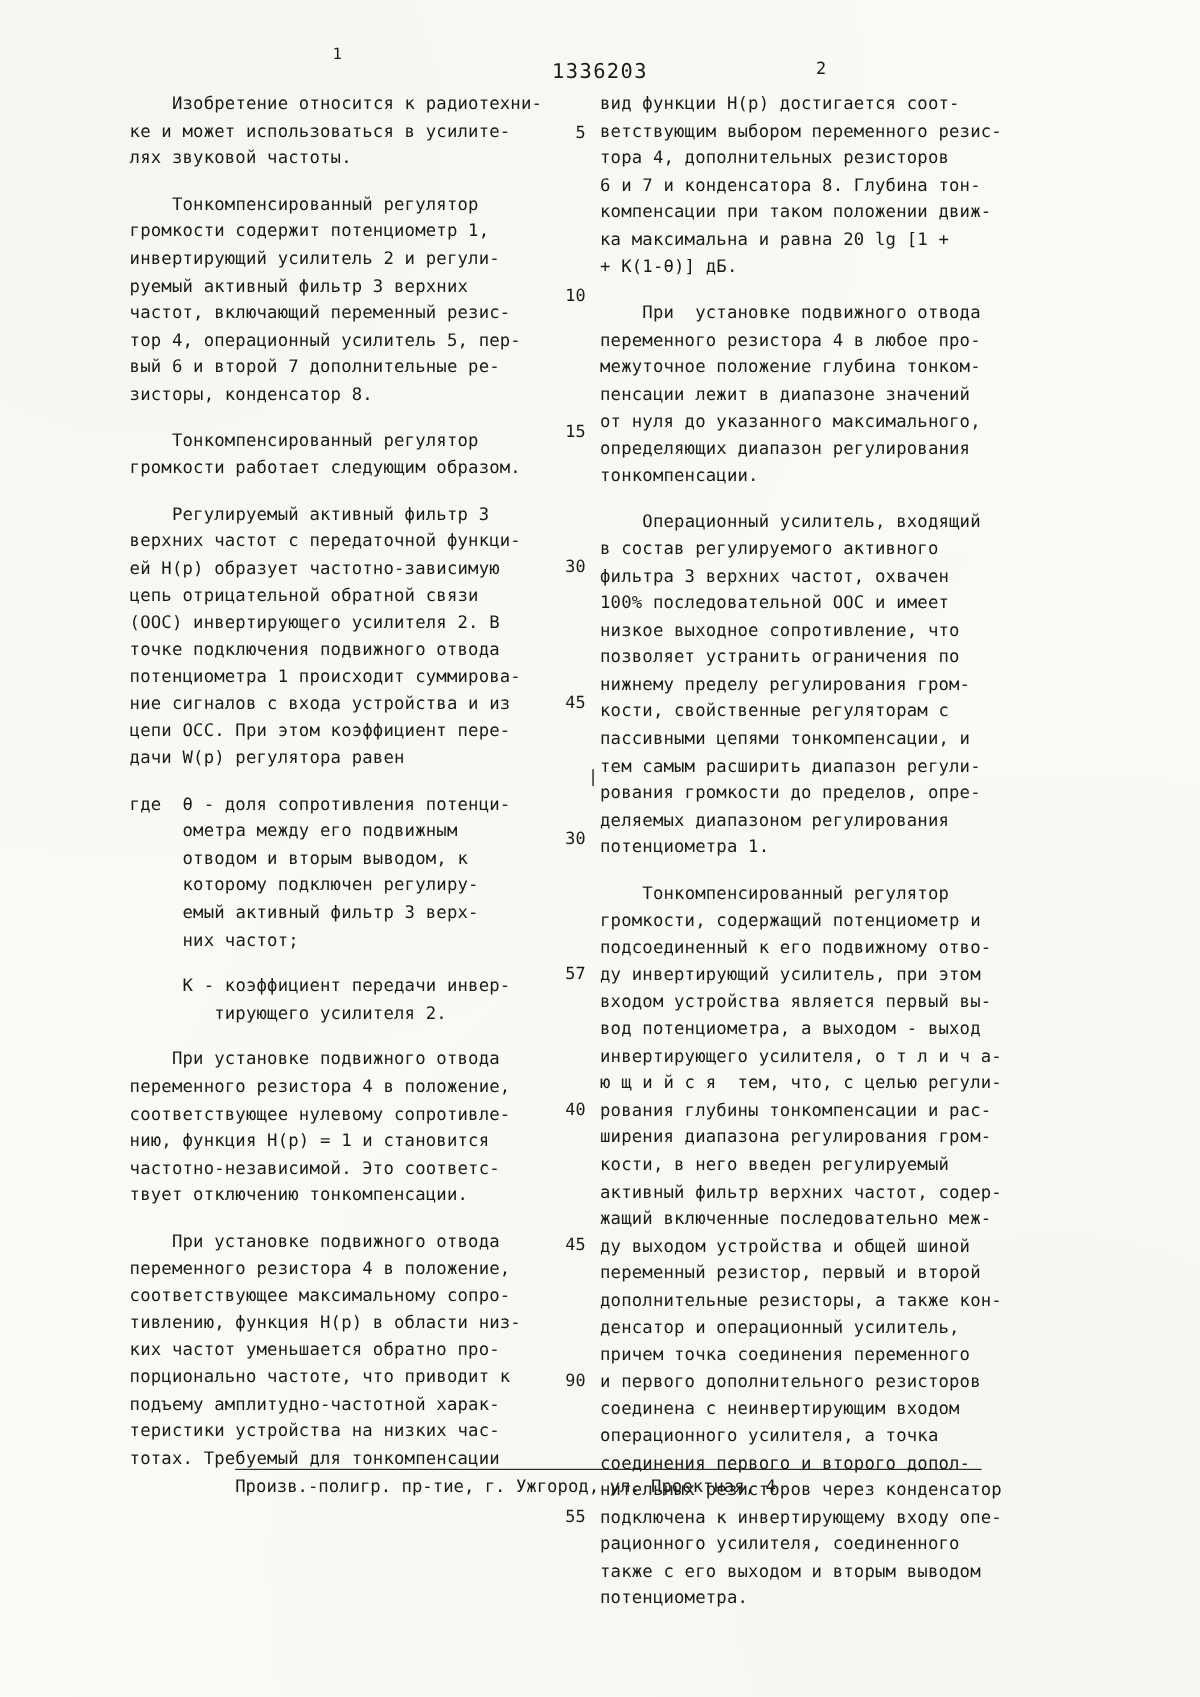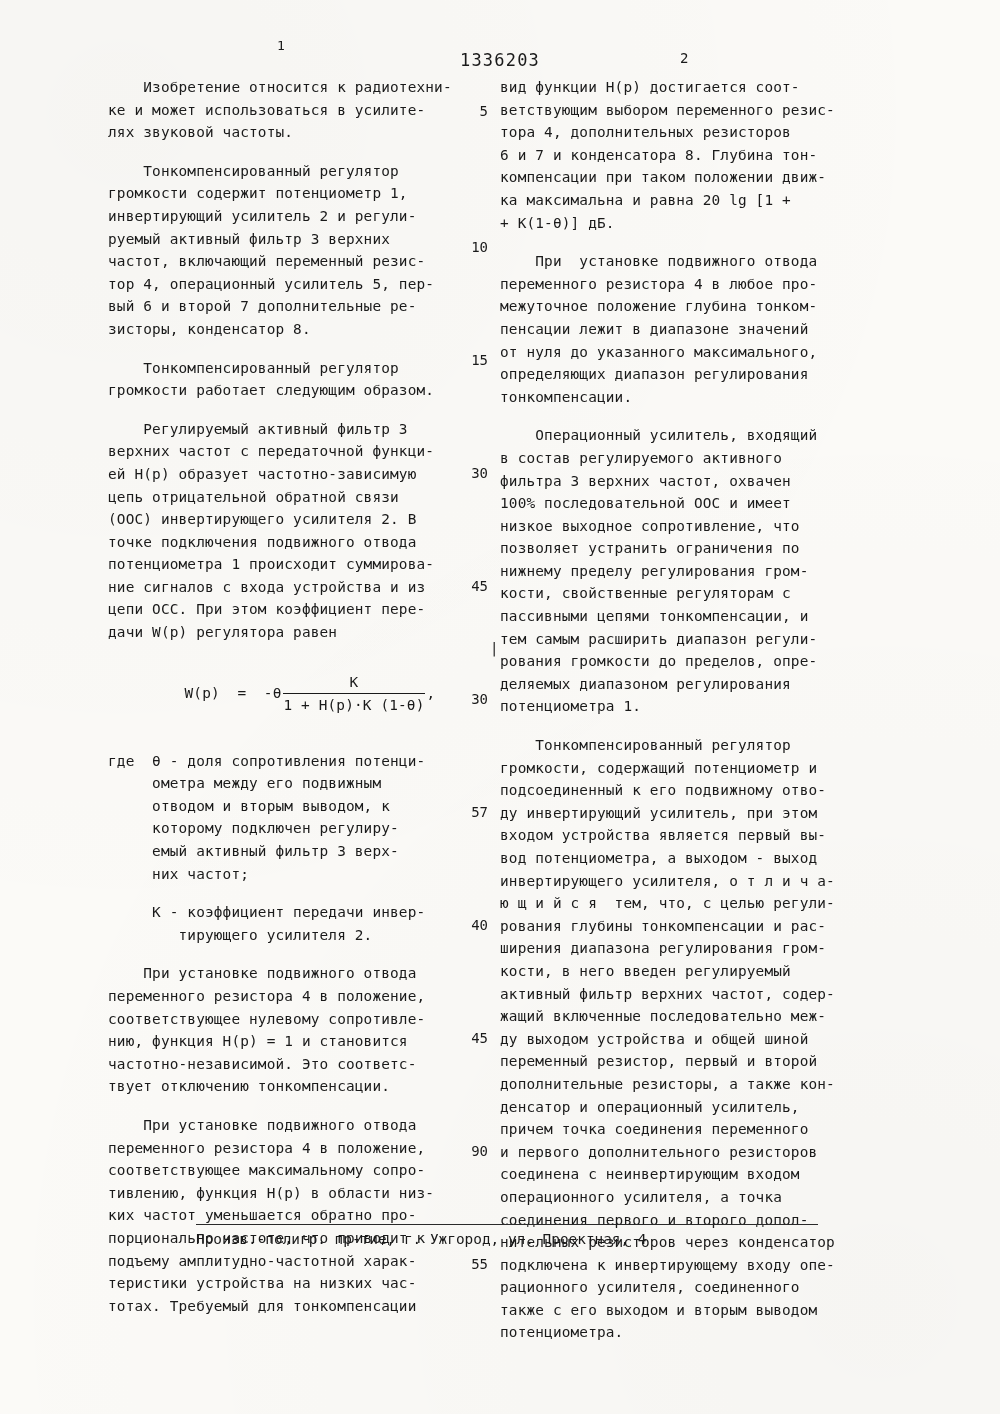--- a/index.html
+++ b/index.html
@@ -175,23 +175,20 @@
 верхних частот с передаточной функци-
 ей H(p) образует частотно-зависимую
 цепь отрицательной обратной связи
 (ООС) инвертирующего усилителя 2. В
 точке подключения подвижного отвода
 потенциометра 1 происходит суммирова-
 ние сигналов с входа устройства и из
 цепи ОСС. При этом коэффициент пере-
 дачи W(p) регулятора равен</p>
 
-      <div class="formula">
-        <span>W(p)  =  -θ</span><span class="frac"><span class="num">K</span><span class="bar"></span><span class="den">1 + H(p)·K (1-θ)</span></span><span>,</span>
-      </div>
 
       <p class="hang">где  θ - доля сопротивления потенци-
      ометра между его подвижным
      отводом и вторым выводом, к
      которому подключен регулиру-
      емый активный фильтр 3 верх-
      них частот;</p>
       <p class="hang">     К - коэффициент передачи инвер-
         тирующего усилителя 2.</p>
       <p>    При установке подвижного отвода

